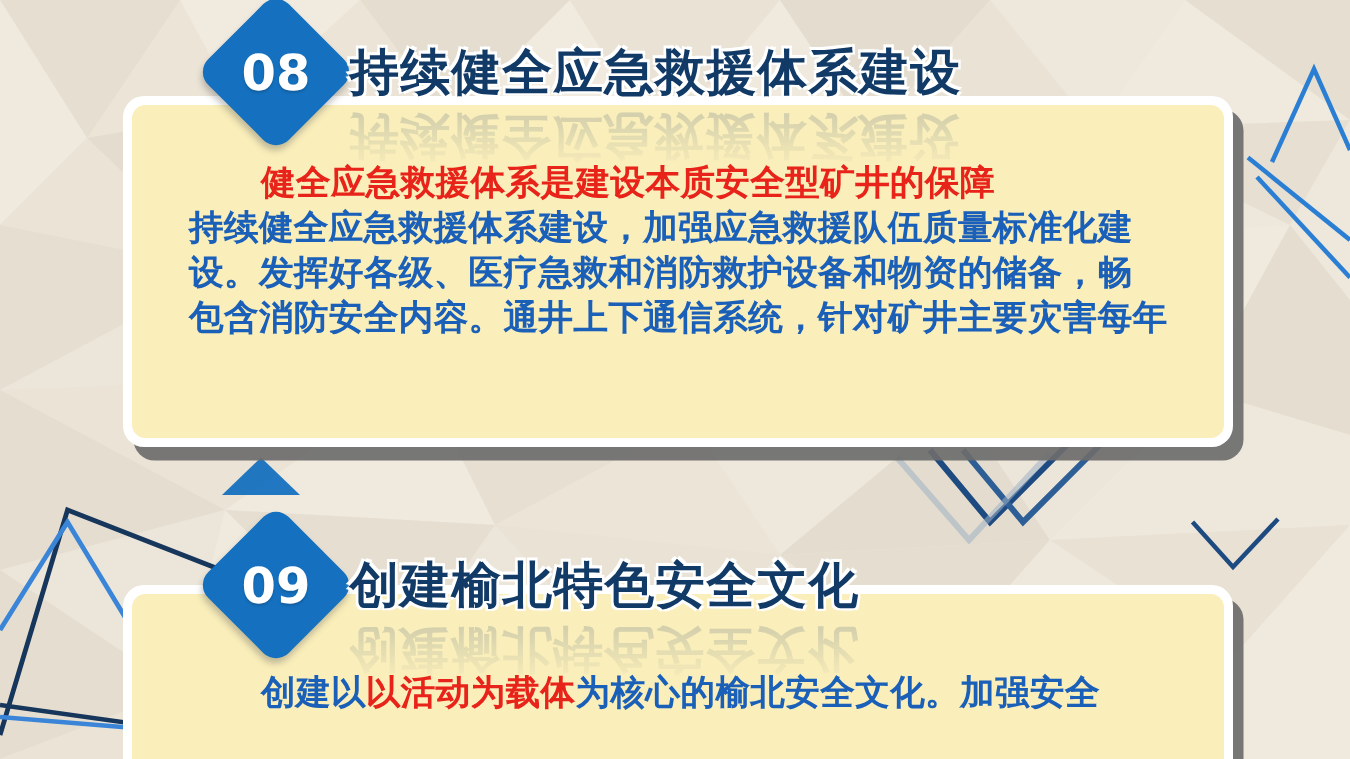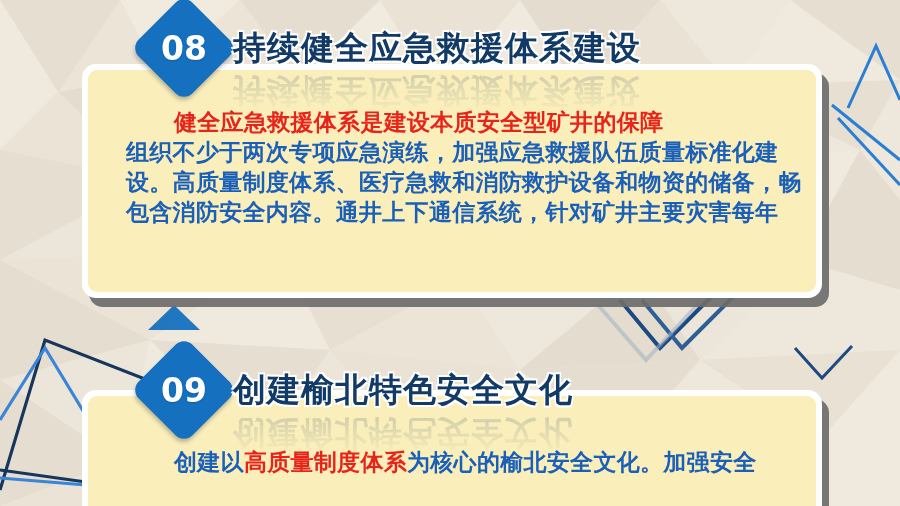--- a/index.html
+++ b/index.html
@@ -267,36 +267,36 @@
   <div class="badge" id="badge-08">
     <div class="badge-num">08</div>
   </div>
 
   <div class="sec-title" id="title-08">持续健全应急救援体系建设</div>
 
   <div class="body-wrap" id="body-08">
     <span class="ln">
       <span class="indent"></span><span class="lead-red">健全应急救援体系是建设本质安全型矿井的保障</span>
     </span>
-    <span class="ln">组织不少于两次专项应急演练，加强应急救援队伍质量标准化建</span>
-    <span class="ln">设。高质量制度体系、医疗急救和消防救护设备和物资的储备，畅</span>
+    <span class="ln">持续健全应急救援体系建设，加强应急救援队伍质量标准化建</span>
+    <span class="ln">设。发挥好各级、医疗急救和消防救护设备和物资的储备，畅</span>
     <span class="ln">包含消防安全内容。通井上下通信系统，针对矿井主要灾害每年</span>
   </div>
 
   <div class="card" id="card-09">
     <div class="card-inner"></div>
   </div>
 
   <div class="sec-title-reflect" id="title-09-reflect">创建榆北特色安全文化</div>
 
   <div class="badge" id="badge-09">
     <div class="badge-num">09</div>
   </div>
 
   <div class="sec-title" id="title-09">创建榆北特色安全文化</div>
 
   <div class="body-wrap" id="body-09">
     <span class="ln">
-      <span class="indent"></span><span>创建以</span><span class="hl-red">高质量制度体系</span><span>为核心的榆北安全文化。加强安全</span>
+      <span class="indent"></span><span>创建以</span><span class="hl-red">以活动为载体</span><span>为核心的榆北安全文化。加强安全</span>
     </span>
   </div>
 
 </div>
 
 </body></html>

